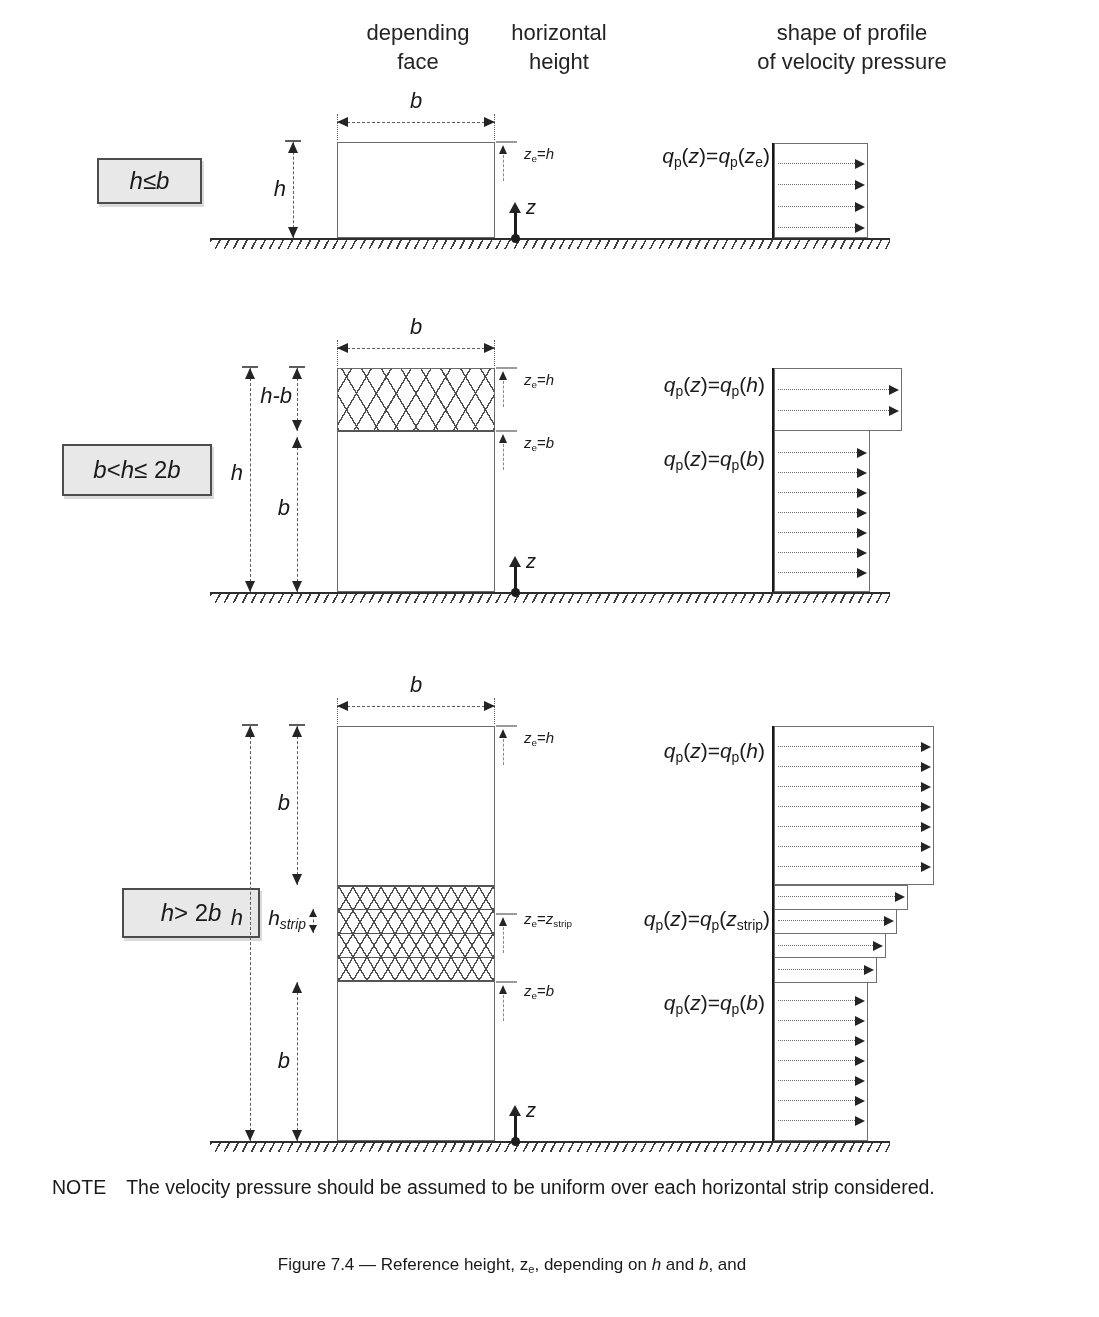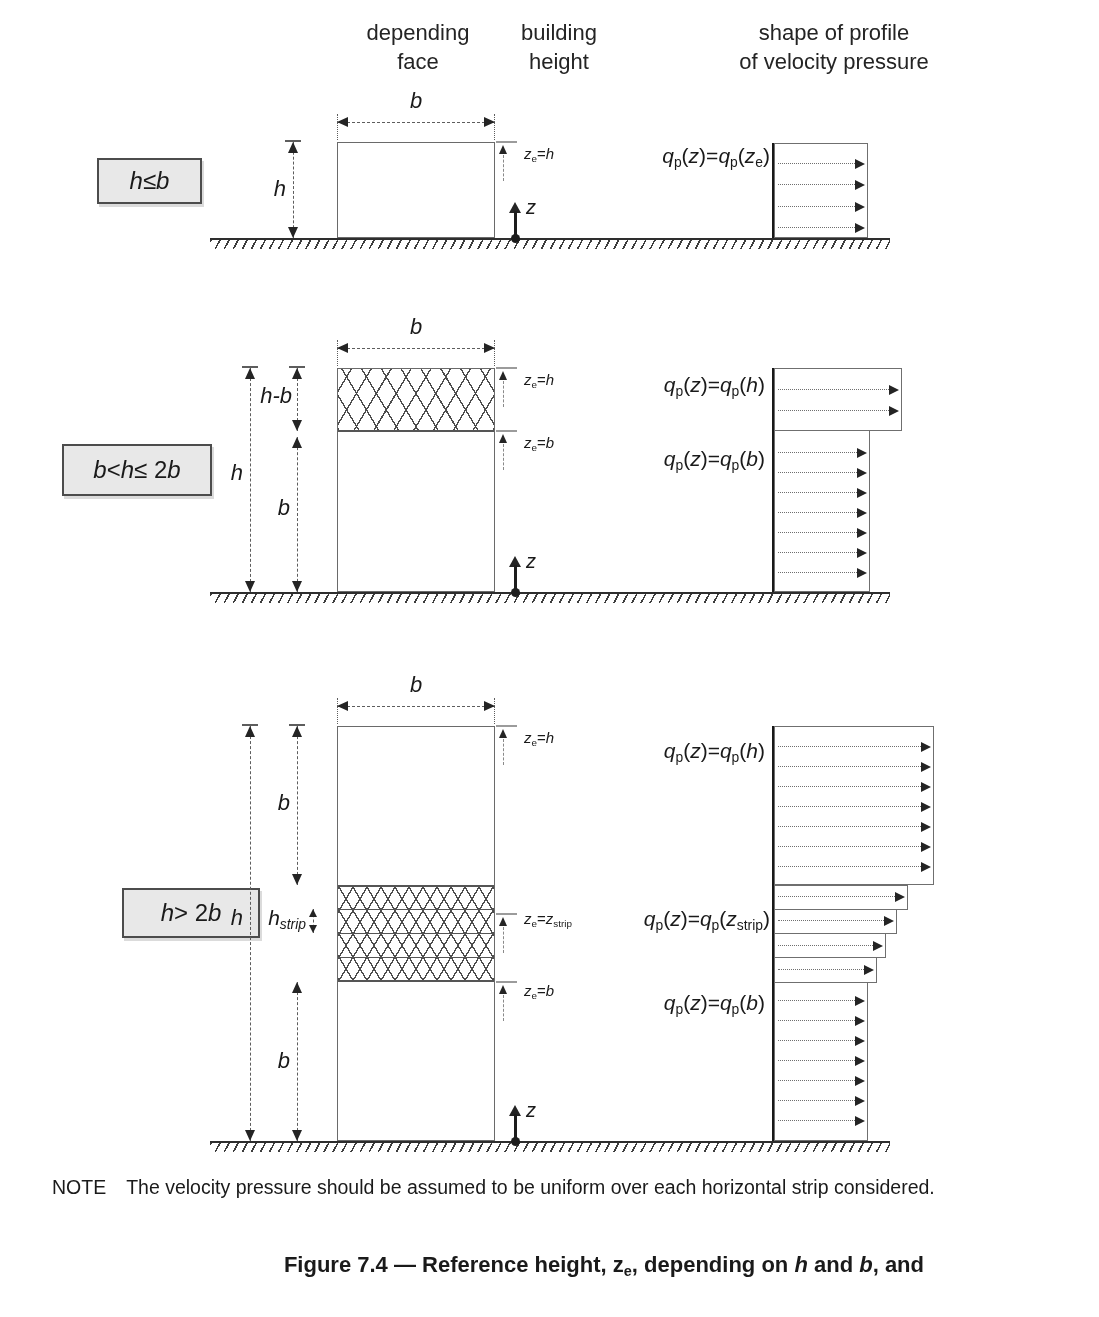--- a/index.html
+++ b/index.html
@@ -40,37 +40,37 @@
   .parrow .head{position:absolute;right:-1px;top:-5.5px;width:0;height:0;
       border-left:10px solid #242424;border-top:5.5px solid transparent;border-bottom:5.5px solid transparent;}
   .zemark .tick{position:absolute;left:0;top:-1px;width:21px;height:2.4px;background:#9b9b9b;}
   .zemark .tri{left:3px;top:3px;border-left-width:4.5px;border-right-width:4.5px;border-bottom-width:9px;}
   .zemark .zline{position:absolute;left:7px;top:13px;height:26px;width:0;border-left:1.2px dashed #8a8a8a;}
   .zaxis .zline2{position:absolute;left:4.5px;top:9px;bottom:0;width:3px;background:#1d1d1d;}
   .zaxis .tri{left:0;top:0;border-left-width:6px;border-right-width:6px;border-bottom-width:11px;}
   .zaxis .dot{position:absolute;left:1.5px;bottom:-5px;width:9px;height:9px;border-radius:50%;background:#1d1d1d;z-index:3;}
   .note{font-size:19.5px;display:flex;}
   .note .nlabel{margin-right:20px;}
-  .caption{font-size:22px;font-weight:bold;text-align:right;line-height:30px;}
+  .caption{font-size:17px;font-weight:normal;text-align:center;line-height:30px;}
   .bandline{position:absolute;left:0;right:0;height:0;border-top:1.5px solid #555;}
 </style>
 </head>
 <body>
 
 <div class="page">
 
   <div class="abs hdr" style="left:318px;top:18px;width:200px;">
     <div>depending</div>
     <div>face</div>
   </div>
   <div class="abs hdr" style="left:459px;top:18px;width:200px;">
-    <div>building</div>
+    <div>horizontal</div>
     <div>height</div>
   </div>
-  <div class="abs hdr" style="left:684px;top:18px;width:300px;">
+  <div class="abs hdr" style="left:702px;top:18px;width:300px;">
     <div>shape of profile</div>
     <div>of velocity pressure</div>
   </div>
 
   <div class="abs cond" style="left:97px;top:158px;width:101px;height:42px;">
       <span class="it">h</span>
       <span> ≤ </span>
       <span class="it">b</span>
     </div>
 

